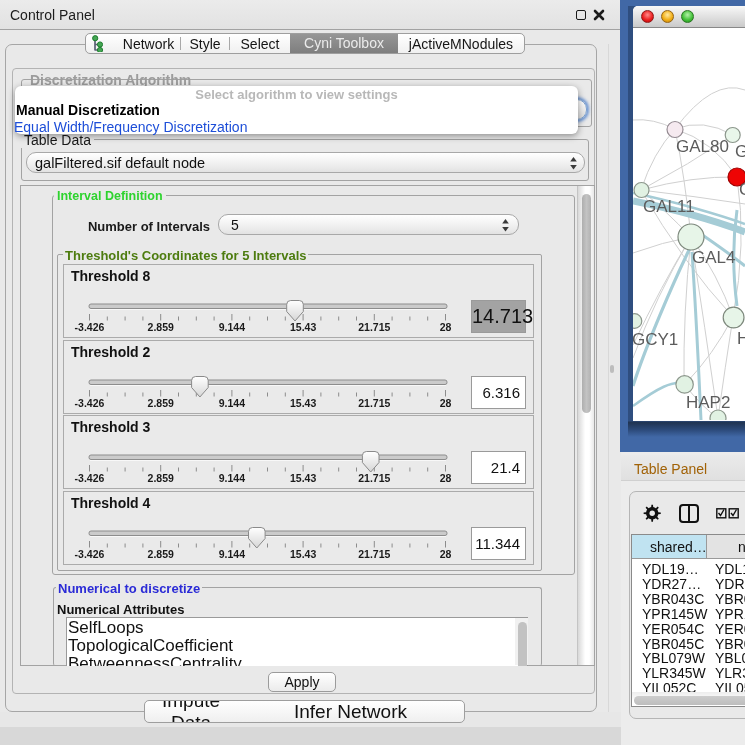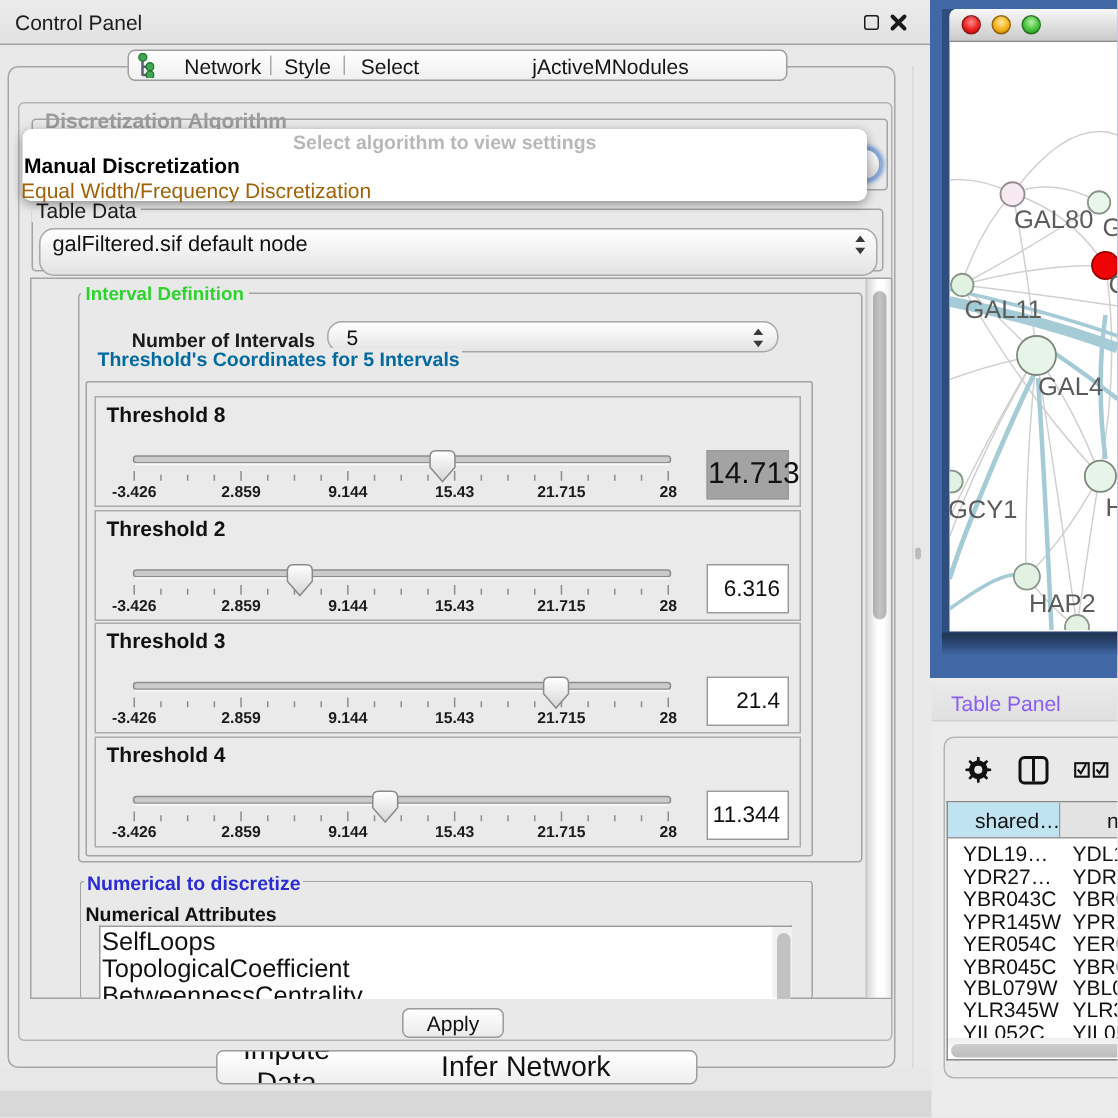--- a/index.html
+++ b/index.html
@@ -29,34 +29,35 @@
       <circle cx="3.2" cy="3.2" r="2.6" fill="#44a653" stroke="#1e7c2f" stroke-width="1"></circle>
       <circle cx="8" cy="9.5" r="2.6" fill="#44a653" stroke="#1e7c2f" stroke-width="1"></circle>
       <circle cx="8" cy="15" r="2.6" fill="#44a653" stroke="#1e7c2f" stroke-width="1"></circle>
     </svg>
     <span>Network</span>
   </div>
   <div style="width:1px;height:13px;background:#a8a8a8;"></div>
   <div style="width:48px;text-align:center;">Style</div>
   <div style="width:1px;height:13px;background:#a8a8a8;"></div>
   <div style="width:60px;text-align:center;">Select</div>
+  <div style="width:108px;height:21px;line-height:21px;text-align:center;background:linear-gradient(#979797,#7d7d7d);color:#ebebeb;">Cyni Toolbox</div>
   <div style="flex:1;text-align:center;">jActiveMNodules</div>
 </div>
 
 <div class="abs" style="left:12px;top:68px;width:583px;height:626px;background:#e9e9e9;border:1px solid #b3b3b3;border-radius:4px;"></div>
 
 <div class="abs" style="left:21px;top:79px;width:571px;height:48px;border:1px solid #a3a3a3;border-radius:3px;"></div>
 <div class="abs" style="left:30px;top:72px;font-size:14px;font-weight:bold;color:#9c9c9c;">Discretization Algorithm</div>
 
 <div class="abs" style="left:300px;top:99px;width:287px;height:21px;border-radius:10px;background:linear-gradient(#ffffff,#d9d9d9);border:1px solid #7aa0cf;box-shadow:0 0 3px 2px rgba(80,130,205,0.8);"></div>
 
 <div class="abs" style="left:21px;top:139px;width:568px;height:42px;border:1px solid #a3a3a3;border-radius:3px;"></div>
 <div class="abs" style="left:21px;top:132px;font-size:14px;color:#1a1a1a;background:#e9e9e9;padding:0 3px;">Table Data</div>
 
-<div class="abs" style="left:26px;top:152px;width:559px;height:32px;border-radius:10px;background:linear-gradient(#ffffff,#ececec 70%,#e2e2e2);border:1px solid #a8a8a8;font-size:14.5px;color:#111;line-height:20px;padding-left:8px;">galFiltered.sif default node
+<div class="abs" style="left:26px;top:152px;width:559px;height:21px;border-radius:10px;background:linear-gradient(#ffffff,#ececec 70%,#e2e2e2);border:1px solid #a8a8a8;font-size:14.5px;color:#111;line-height:20px;padding-left:8px;">galFiltered.sif default node
   <svg class="abs" style="right:7px;top:4px;" width="7" height="13">
       <path d="M3.5 0 L6.8 4.4 H0.2 Z" fill="#3a3a3a"></path>
       <path d="M3.5 12.5 L0.2 8.1 H6.8 Z" fill="#3a3a3a"></path>
     </svg>
 </div>
 
 <div class="abs" style="left:20px;top:185px;width:575px;height:481px;background:#e9e9e9;border:1px solid #a3a3a3;overflow:hidden;"></div>
 
 <div class="abs" style="left:577px;top:186px;width:17px;height:479px;background:linear-gradient(90deg,#d8d8d8,#ffffff 45%,#ffffff 70%,#e8e8e8);border-left:1px solid #c4c4c4;"></div>
 <div class="abs" style="left:582px;top:194px;width:9px;height:219px;background:linear-gradient(90deg,#aeaeae,#c3c3c3 50%,#b2b2b2);border-radius:5px;"></div>
@@ -66,21 +67,21 @@
 
 <div class="abs" style="left:58px;top:219px;width:152px;text-align:right;font-size:13px;font-weight:bold;color:#1a1a1a;">Number of Intervals</div>
 <div class="abs" style="left:218px;top:214px;width:301px;height:21px;border-radius:10px;background:linear-gradient(#ffffff,#ececec 70%,#e2e2e2);border:1px solid #a8a8a8;font-size:14px;color:#111;line-height:20px;padding-left:12px;">5
   <svg class="abs" style="right:9px;top:4px;" width="7" height="13">
       <path d="M3.5 0 L6.8 4.4 H0.2 Z" fill="#3a3a3a"></path>
       <path d="M3.5 12.5 L0.2 8.1 H6.8 Z" fill="#3a3a3a"></path>
     </svg>
 </div>
 
 <div class="abs" style="left:57px;top:254px;width:485px;height:317px;border:1px solid #a3a3a3;border-radius:2px;"></div>
-<div class="abs" style="left:63px;top:232px;font-size:13px;font-weight:bold;color:#0369a1;background:#e9e9e9;padding:0 2px;">Threshold's Coordinates for 5 Intervals</div>
+<div class="abs" style="left:63px;top:248px;font-size:13px;font-weight:bold;color:#4d7c0f;background:#e9e9e9;padding:0 2px;">Threshold's Coordinates for 5 Intervals</div>
 
 <div class="abs" style="left:63px;top:264px;width:471px;height:74px;background:#eaeaea;border:1px solid #ababab;"></div>
 <div class="abs" style="left:71px;top:268px;font-size:14px;font-weight:bold;color:#111;">Threshold 8</div>
 <svg class="abs" style="left:63px;top:264px;" width="471" height="74" viewBox="0 0 471 74">
   <defs>
       <linearGradient id="gr1" x1="0" y1="0" x2="0" y2="1">
         <stop offset="0" stop-color="#ffffff"></stop>
         <stop offset="1" stop-color="#d6d6d6"></stop>
       </linearGradient>
     </defs>
@@ -341,21 +342,21 @@
       <text x="-1" y="317">GCY1</text>
       <text x="104" y="316">H</text>
       <text x="53" y="380">HAP2</text>
     </g>
   </svg>
 </div>
 
 <div class="abs" style="left:628px;top:421px;width:117px;height:16px;background:linear-gradient(#20345233,#203452 10%,#2c4a7a 55%,#4168a6);"></div>
 
 <div class="abs" style="left:621px;top:455px;width:124px;height:26px;background:linear-gradient(#eaeaea,#e0e0e0);border-bottom:1px solid #d0d0d0;"></div>
-<div class="abs" style="left:634px;top:461px;font-size:14px;color:#8b5cf6;">Table Panel</div>
+<div class="abs" style="left:634px;top:461px;font-size:14px;color:#a16207;">Table Panel</div>
 
 <div class="abs" style="left:629px;top:491px;width:130px;height:228px;background:#e9e9e9;border:1px solid #b5b5b5;border-radius:7px;"></div>
 
 <svg class="abs" style="left:643px;top:503px;" width="19" height="21" viewBox="0 0 19 21">
   <path d="M6.83 4.47L8.18 4.08L8.42 1.64L9.98 1.64L10.22 4.08L11.57 4.47L12.80 5.16L14.71 3.59L15.81 4.69L14.24 6.60L14.93 7.83L15.32 9.18L17.76 9.42L17.76 10.98L15.32 11.22L14.93 12.57L14.24 13.80L15.81 15.71L14.71 16.81L12.80 15.24L11.57 15.93L10.22 16.32L9.98 18.76L8.42 18.76L8.18 16.32L6.83 15.93L5.60 15.24L3.69 16.81L2.59 15.71L4.16 13.80L3.47 12.57L3.08 11.22L0.64 10.98L0.64 9.42L3.08 9.18L3.47 7.83L4.16 6.60L2.59 4.69L3.69 3.59L5.60 5.16Z" fill="#111" fill-rule="evenodd"></path>
   <circle cx="9.2" cy="10.2" r="2.7" fill="#e9e9e9"></circle>
 </svg>
 <div class="abs" style="left:679px;top:504px;width:20px;height:19px;border:2.6px solid #111;border-radius:4px;"></div>
 <div class="abs" style="left:688px;top:506px;width:2.4px;height:15px;background:#111;"></div>
 <svg class="abs" style="left:716px;top:508px;" width="24" height="11" viewBox="0 0 24 11">
@@ -376,13 +377,13 @@
   </div>
 </div>
 
 <div class="abs" style="left:632px;top:692px;width:113px;height:15px;background:linear-gradient(#ededed,#ffffff 60%);"></div>
 <div class="abs" style="left:634px;top:696px;width:111px;height:9px;background:linear-gradient(#cdcdcd,#bdbdbd);border-radius:5px 0 0 5px;"></div>
 <div class="abs" style="left:631px;top:706px;width:114px;height:1px;background:#8a8a8a;"></div>
 
 <div class="abs" style="left:15px;top:86px;width:563px;height:48px;background:#fff;border-radius:6px;box-shadow:0 2px 7px rgba(0,0,0,0.4);z-index:50;"></div>
 <div class="abs" style="left:15px;top:87px;width:563px;font-size:13px;font-weight:bold;color:#b8b8b8;text-align:center;z-index:51;">Select algorithm to view settings</div>
 <div class="abs" style="left:16px;top:102px;font-size:14px;font-weight:bold;color:#000;z-index:51;">Manual Discretization</div>
-<div class="abs" style="left:14px;top:119px;font-size:14px;color:#a16207;z-index:51;">Equal Width/Frequency Discretization</div>
+<div class="abs" style="left:14px;top:119px;font-size:14px;color:#1d4ed8;z-index:51;">Equal Width/Frequency Discretization</div>
 
 </body></html>

